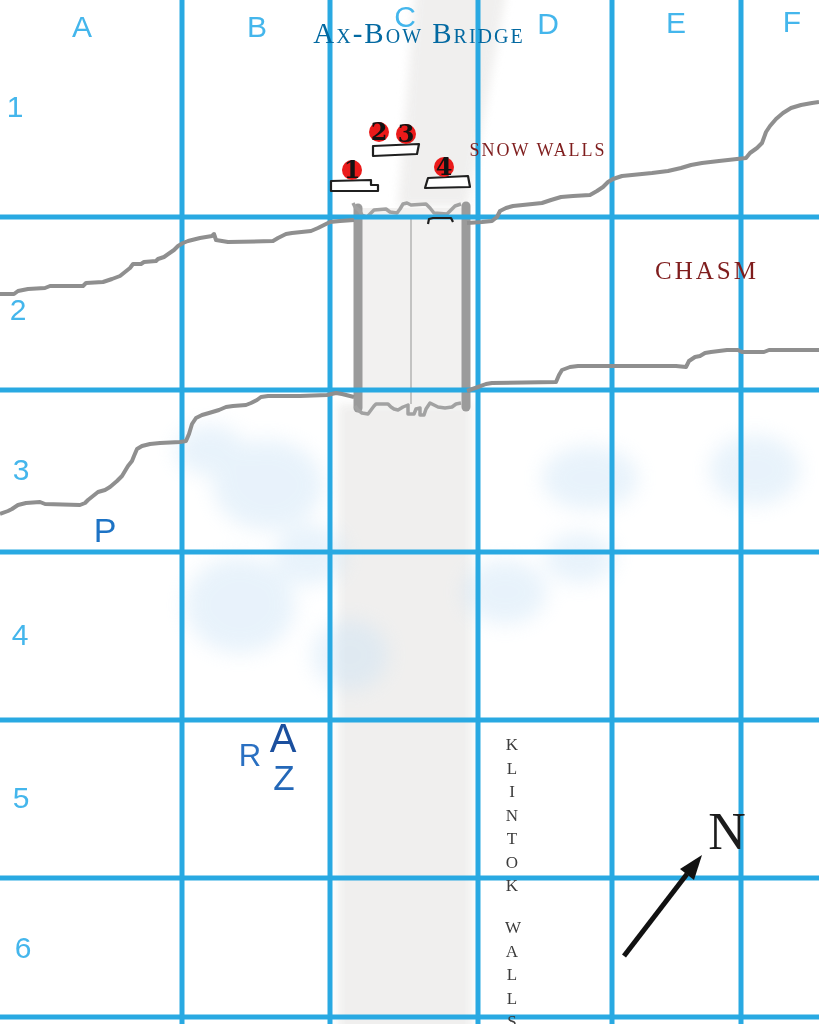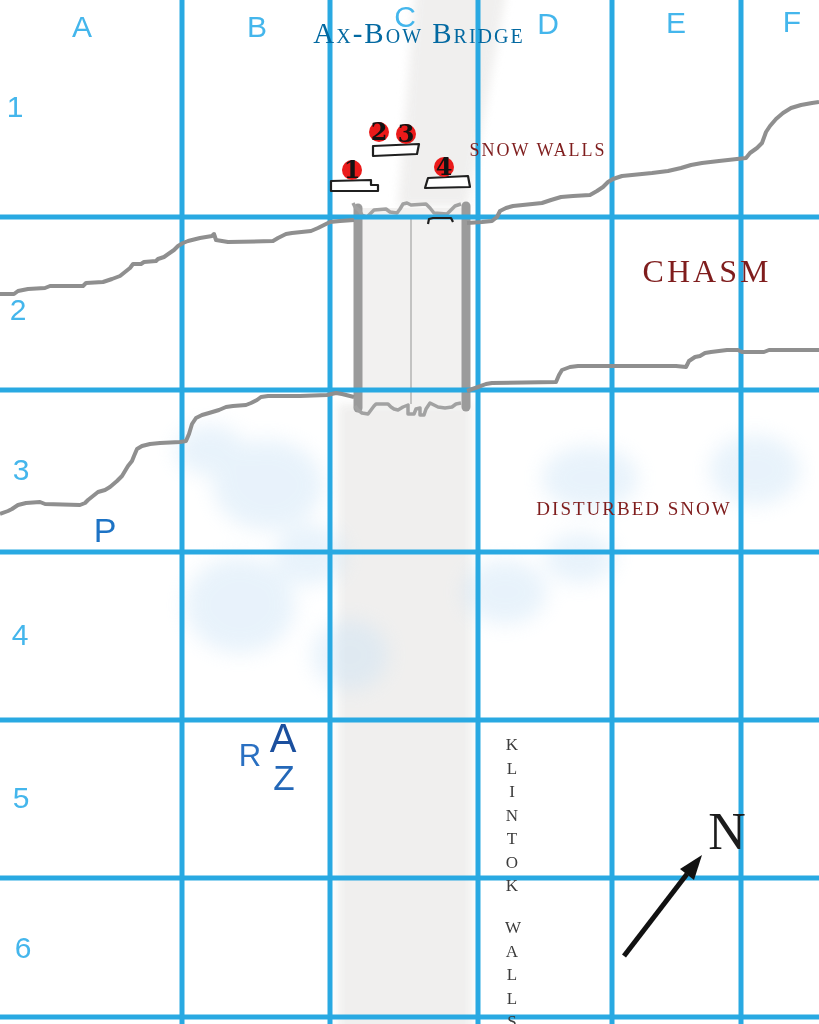--- a/index.html
+++ b/index.html
@@ -135,22 +135,21 @@
   <div class="gridlabel" style="left:792px; top:22px;">F</div>
 
   <div class="gridlabel" style="left:15px; top:107px;">1</div>
   <div class="gridlabel" style="left:18px; top:310px;">2</div>
   <div class="gridlabel" style="left:21px; top:470px;">3</div>
   <div class="gridlabel" style="left:20px; top:635px;">4</div>
   <div class="gridlabel" style="left:21px; top:798px;">5</div>
   <div class="gridlabel" style="left:23px; top:948px;">6</div>
 
   <div class="maplabel" style="left:499px; top:150px; font-size:18px;">SNOW WALLS</div>
-  <div class="maplabel" style="left:668px; top:271px; font-size:32px; letter-spacing:3px;">CHASM</div>
-  <div class="maplabel" style="left:595px; top:509px; font-size:19px;">DISTURBED SNOW</div>
+  <div class="maplabel" style="left:668px; top:271px; font-size:25px; letter-spacing:3px;">CHASM</div>
   <div class="vtext" style="left:477px; top:733px;">KLINTOK</div>
   <div class="vtext" style="left:477px; top:916px;">WALLS</div>
 
   <div class="marker" style="left:352px; top:170px;">
       <span>1</span>
     </div>
   <div class="marker" style="left:379px; top:132px;">
       <span>2</span>
     </div>
   <div class="marker" style="left:406px; top:134px;">

